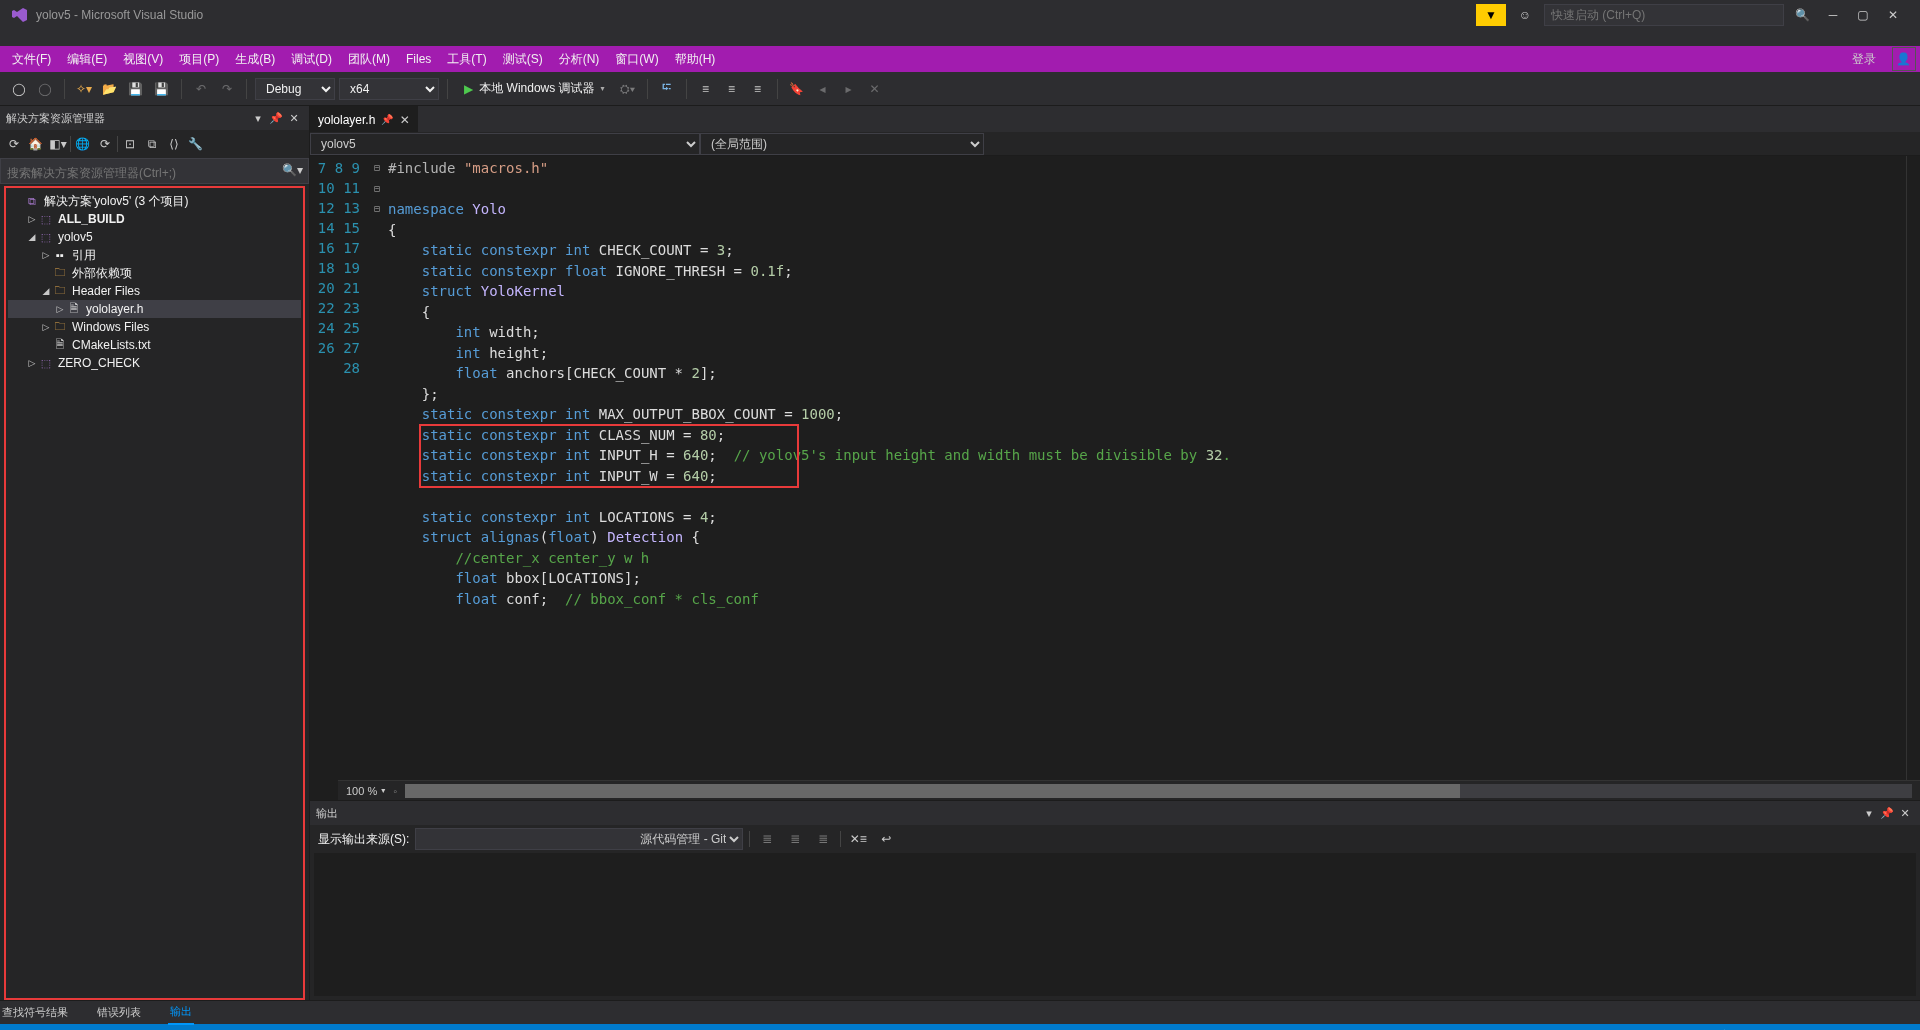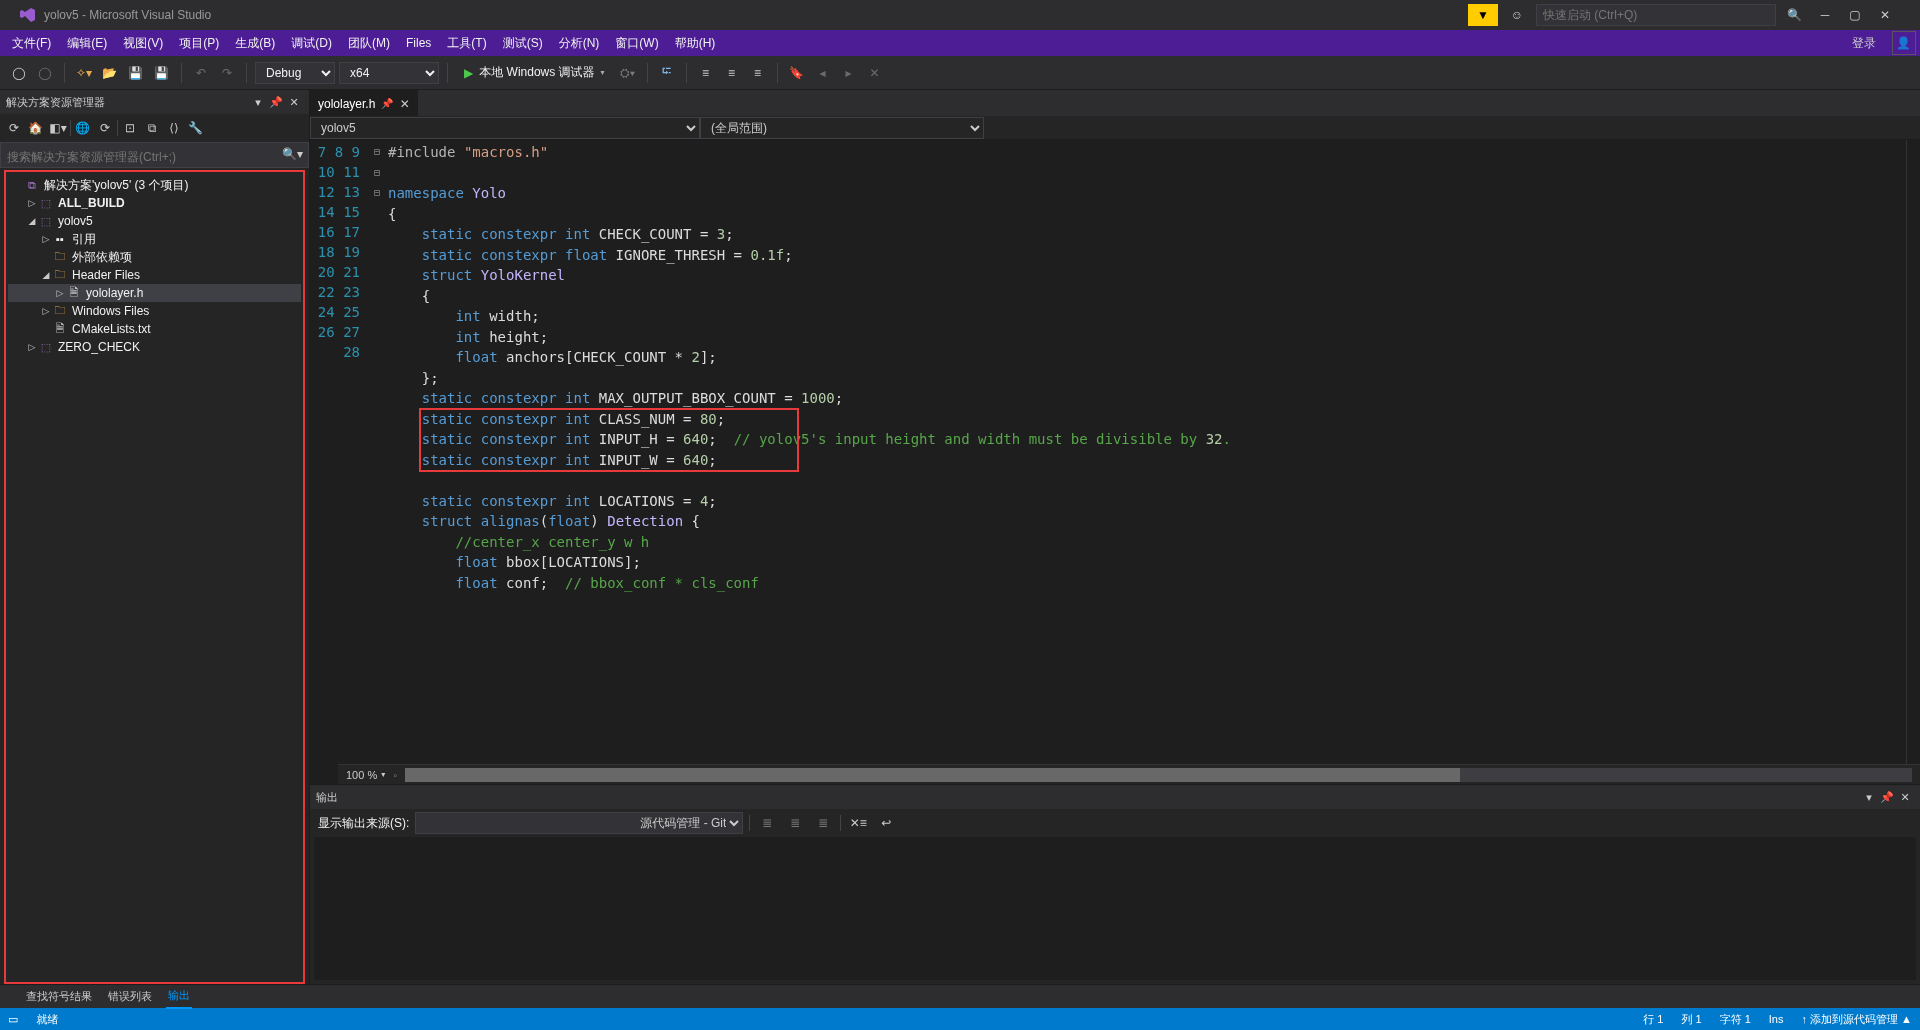--- a/index.html
+++ b/index.html
@@ -1,24 +1,24 @@
 <!DOCTYPE html>
 <html><head>
 <meta charset="utf-8">
 <style>
 * { margin:0; padding:0; box-sizing:border-box; }
 body { font-family:"Segoe UI","Microsoft YaHei",sans-serif; background:#2d2d30; color:#f1f1f1; font-size:12px; overflow:hidden; width:1920px; height:1030px; }
-.titlebar { height:30px; background:#2d2d30; display:flex; align-items:center; padding:0 20px; }
+.titlebar { height:30px; background:#2d2d30; display:flex; align-items:center; padding:0 12px; }
 .titlebar .vs-icon { width:16px; height:16px; margin-right:8px; }
 .titlebar .title { color:#999; flex:1; }
 .titlebar .notif { width:30px; height:22px; background:#ffcc00; display:flex; align-items:center; justify-content:center; color:#000; margin-right:4px; }
 .titlebar .tbtn { width:30px; height:22px; display:flex; align-items:center; justify-content:center; color:#ccc; }
 .titlebar input.quick { background:#333337; border:1px solid #3f3f46; color:#ccc; padding:2px 6px; width:240px; height:22px; font-size:12px; margin:0 4px; }
 .wbtn { width:30px; height:22px; display:flex; align-items:center; justify-content:center; color:#ccc; }
-.menubar { height:26px; background:#4c1d95; display:flex; align-items:center; padding:0 4px; }
+.menubar { height:26px; background:#a21caf; display:flex; align-items:center; padding:0 4px;margin-top:16px; }
 .menubar .mitem { padding:4px 8px; color:#f1f1f1; cursor:pointer; }
 .menubar .login { margin-left:auto; padding:4px 8px; color:#ccc; }
 .menubar .avatar { width:24px; height:24px; border:1px solid #555; margin-left:8px; display:flex; align-items:center; justify-content:center; }
 .toolbar { height:34px; background:#2d2d30; display:flex; align-items:center; padding:0 8px; gap:4px; border-bottom:1px solid #1c1c1c; }
 .toolbar .tbtn, .toolbar .icon { height:22px; min-width:22px; display:flex; align-items:center; justify-content:center; color:#c8c8c8; padding:0 2px; }
 .toolbar .sep { width:1px; height:20px; background:#444; margin:0 4px; }
 .toolbar select { background:#333337; border:1px solid #3f3f46; color:#f1f1f1; height:22px; padding:0 6px; font-size:12px; }
 .toolbar .runbtn { display:flex; align-items:center; gap:6px; color:#f1f1f1; padding:0 8px; height:22px; }
 .toolbar .runbtn .play { color:#4ec94e; }
 .workspace { display:flex; height:calc(100% - 30px - 26px - 34px - 24px - 22px); }
@@ -54,21 +54,21 @@
 .red-box { position:absolute; border:2px solid #e83a3a; left:35px; top:268px; width:380px; height:64px; pointer-events:none; }
 .minimap { width:14px; background:#1e1e1e; border-left:1px solid #333;}
 .code-footer { height:20px; background:#252526; display:flex; align-items:center; padding:0 8px; font-size:11px; color:#ccc; border-top:1px solid #333;margin-left:28px;}
 .hscroll { height:14px; background:#3e3e42; margin-left:8px; flex:1; position:relative; }
 .hscroll .thumb { position:absolute; left:0; top:0; height:100%; width:70%; background:#686868;}
 .output-panel { height:200px; background:#252526; display:flex; flex-direction:column; border-top:1px solid #1c1c1c;}
 .out-toolbar { height:28px; display:flex; align-items:center; padding:0 8px; gap:6px; }
 .out-toolbar select { background:#333337; border:1px solid #3f3f46; color:#ccc; height:22px; font-size:12px; width:328px;text-align:right;}
 .out-toolbar .oicon { width:22px; height:22px; display:flex; align-items:center; justify-content:center; color:#777;}
 .out-body { flex:1; background:#1e1e1e; margin:0 4px 4px 4px; }
-.bottom-tabs { height:24px; background:#2d2d30; display:flex; align-items:center; padding:0 24px; gap:12px; font-size:11px; border-top:1px solid #1c1c1c;}
+.bottom-tabs { height:24px; background:#2d2d30; display:flex; align-items:center; padding:0 0; gap:25px; font-size:11px; border-top:1px solid #1c1c1c;}
 .bottom-tabs .btab { color:#ccc; cursor:pointer; padding:4px 2px;}
 .bottom-tabs .btab.active { color:#0097fb; border-bottom:2px solid #0097fb;}
 .statusbar { height:22px; background:#007acc; display:flex; align-items:center; padding:0 8px; color:#fff; font-size:11px; gap:18px;}
 .statusbar .spacer { flex:1; }
 svg { display:block; }
 </style>
 </head>
 <body>
 
 <div class="titlebar">

